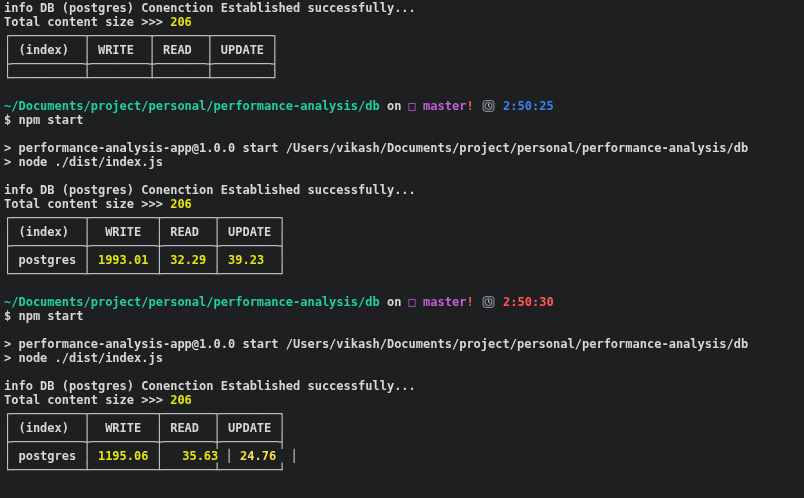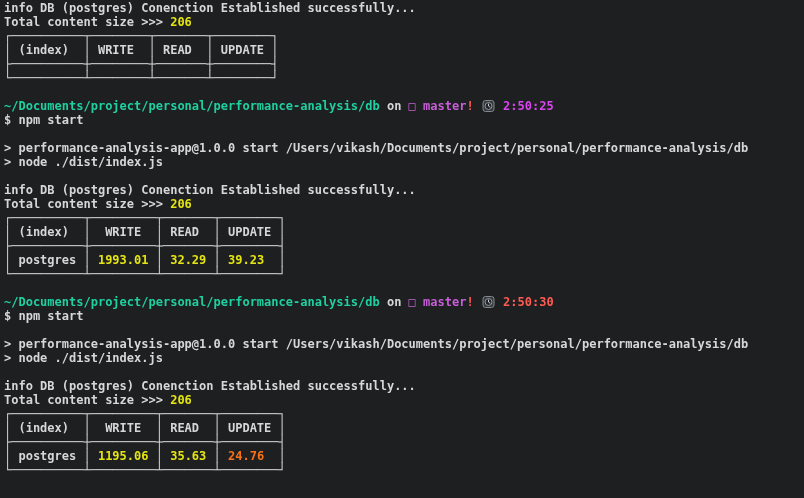--- a/index.html
+++ b/index.html
@@ -40,21 +40,21 @@
     <div class="line"><span style="color: rgb(215, 215, 215);">Total content size &gt;&gt;&gt; </span><span style="color: rgb(229, 229, 16);">206</span></div>
     <div class="line"><span style="color: rgb(215, 215, 215);">┌──────────┬────────┬───────┬────────┐</span></div>
     <div class="line"><span style="color: rgb(215, 215, 215);">│ (index)  │ WRITE  │ READ  │ UPDATE │</span></div>
     <div class="line"><span style="color: rgb(215, 215, 215);">├──────────┼────────┼───────┼────────┤</span></div>
     <div class="line"><span style="color: rgb(215, 215, 215);">└──────────┴────────┴───────┴────────┘</span></div>
     <div class="line">&nbsp;</div>
     <div class="line"><span style="color: rgb(31, 208, 160);">~/Documents/project/personal/performance-analysis/db</span><span style="color: rgb(215, 215, 215);"> on </span><span style="color: rgb(199, 95, 214);">□ master</span><span style="color: rgb(255, 91, 82);">!</span><span style="color: rgb(215, 215, 215);"> </span><span class="clock-icon"><svg width="13" height="13" viewBox="0 0 13 13">
           <rect x="1" y="1.5" width="11" height="11" rx="2.5" fill="#34383c" stroke="#85898d" stroke-width="1"></rect>
           <circle cx="6.5" cy="7" r="3.5" fill="#22262a" stroke="#9aa0a5" stroke-width="0.9"></circle>
           <path d="M6.5 5 L6.5 7 L8 8.1" stroke="#c9ced2" stroke-width="1" fill="none" stroke-linecap="round"></path>
-        </svg></span><span style="color: rgb(215, 215, 215);"> </span><span style="color: #d946ef;">2:50:25</span></div>
+        </svg></span><span style="color: rgb(215, 215, 215);"> </span><span style="color: #3b82f6;">2:50:25</span></div>
     <div class="line"><span style="color: rgb(215, 215, 215);">$ npm start</span></div>
     <div class="line">&nbsp;</div>
     <div class="line"><span style="color: rgb(215, 215, 215);">&gt; performance-analysis-app@1.0.0 start /Users/vikash/Documents/project/personal/performance-analysis/db</span></div>
     <div class="line"><span style="color: rgb(215, 215, 215);">&gt; node ./dist/index.js</span></div>
     <div class="line">&nbsp;</div>
     <div class="line"><span style="color: rgb(215, 215, 215);">info DB (postgres) Conenction Established successfully...</span></div>
     <div class="line"><span style="color: rgb(215, 215, 215);">Total content size &gt;&gt;&gt; </span><span style="color: rgb(229, 229, 16);">206</span></div>
     <div class="line"><span style="color: rgb(215, 215, 215);">┌──────────┬─────────┬───────┬────────┐</span></div>
     <div class="line"><span style="color: rgb(215, 215, 215);">│ (index)  │  WRITE  │ READ  │ UPDATE │</span></div>
     <div class="line"><span style="color: rgb(215, 215, 215);">├──────────┼─────────┼───────┼────────┤</span></div>
@@ -69,15 +69,15 @@
     <div class="line"><span style="color: rgb(215, 215, 215);">$ npm start</span></div>
     <div class="line">&nbsp;</div>
     <div class="line"><span style="color: rgb(215, 215, 215);">&gt; performance-analysis-app@1.0.0 start /Users/vikash/Documents/project/personal/performance-analysis/db</span></div>
     <div class="line"><span style="color: rgb(215, 215, 215);">&gt; node ./dist/index.js</span></div>
     <div class="line">&nbsp;</div>
     <div class="line"><span style="color: rgb(215, 215, 215);">info DB (postgres) Conenction Established successfully...</span></div>
     <div class="line"><span style="color: rgb(215, 215, 215);">Total content size &gt;&gt;&gt; </span><span style="color: rgb(229, 229, 16);">206</span></div>
     <div class="line"><span style="color: rgb(215, 215, 215);">┌──────────┬─────────┬───────┬────────┐</span></div>
     <div class="line"><span style="color: rgb(215, 215, 215);">│ (index)  │  WRITE  │ READ  │ UPDATE │</span></div>
     <div class="line"><span style="color: rgb(215, 215, 215);">├──────────┼─────────┼───────┼────────┤</span></div>
-    <div class="line"><span style="color: rgb(215, 215, 215);">│ postgres │ </span><span style="color: rgb(229, 229, 16);">1195.06</span><span style="color: rgb(215, 215, 215);"> │ </span><span style="color: rgb(229, 229, 16);">35.63</span><span style="color: rgb(215, 215, 215);"> │ </span><span style="color: #f97316;">24.76</span><span style="color: rgb(215, 215, 215);">  │</span></div>
+    <div class="line"><span style="color: rgb(215, 215, 215);">│ postgres │ </span><span style="color: rgb(229, 229, 16);">1195.06</span><span style="color: rgb(215, 215, 215);"> │ </span><span style="color: rgb(229, 229, 16); margin-left: 12px;">35.63</span><span style="color: rgb(215, 215, 215);"> │ </span><span style="color: #fde047;">24.76</span><span style="color: rgb(215, 215, 215);">  │</span></div>
     <div class="line"><span style="color: rgb(215, 215, 215);">└──────────┴─────────┴───────┴────────┘</span></div>
   </div>
 
 </body></html>

